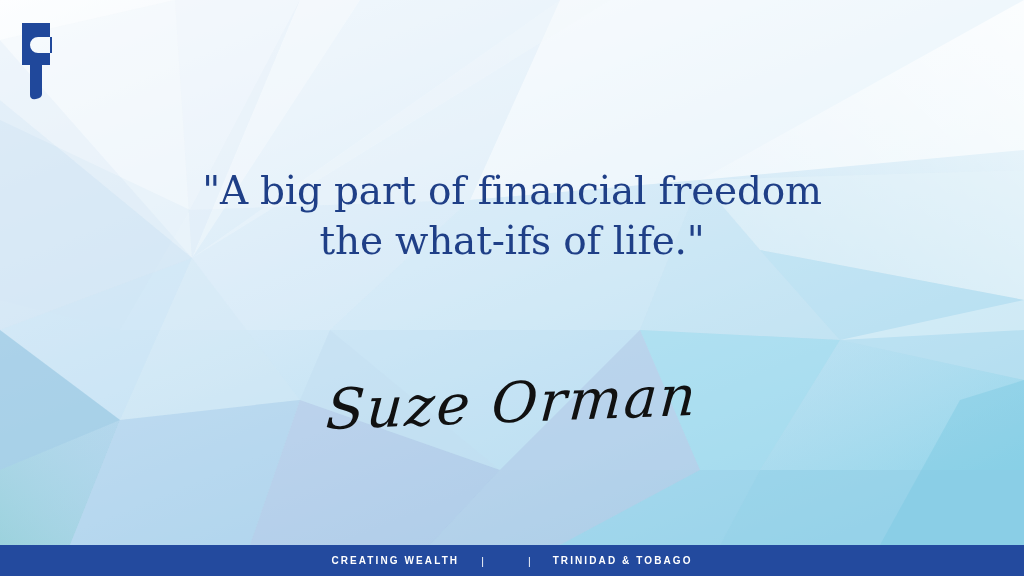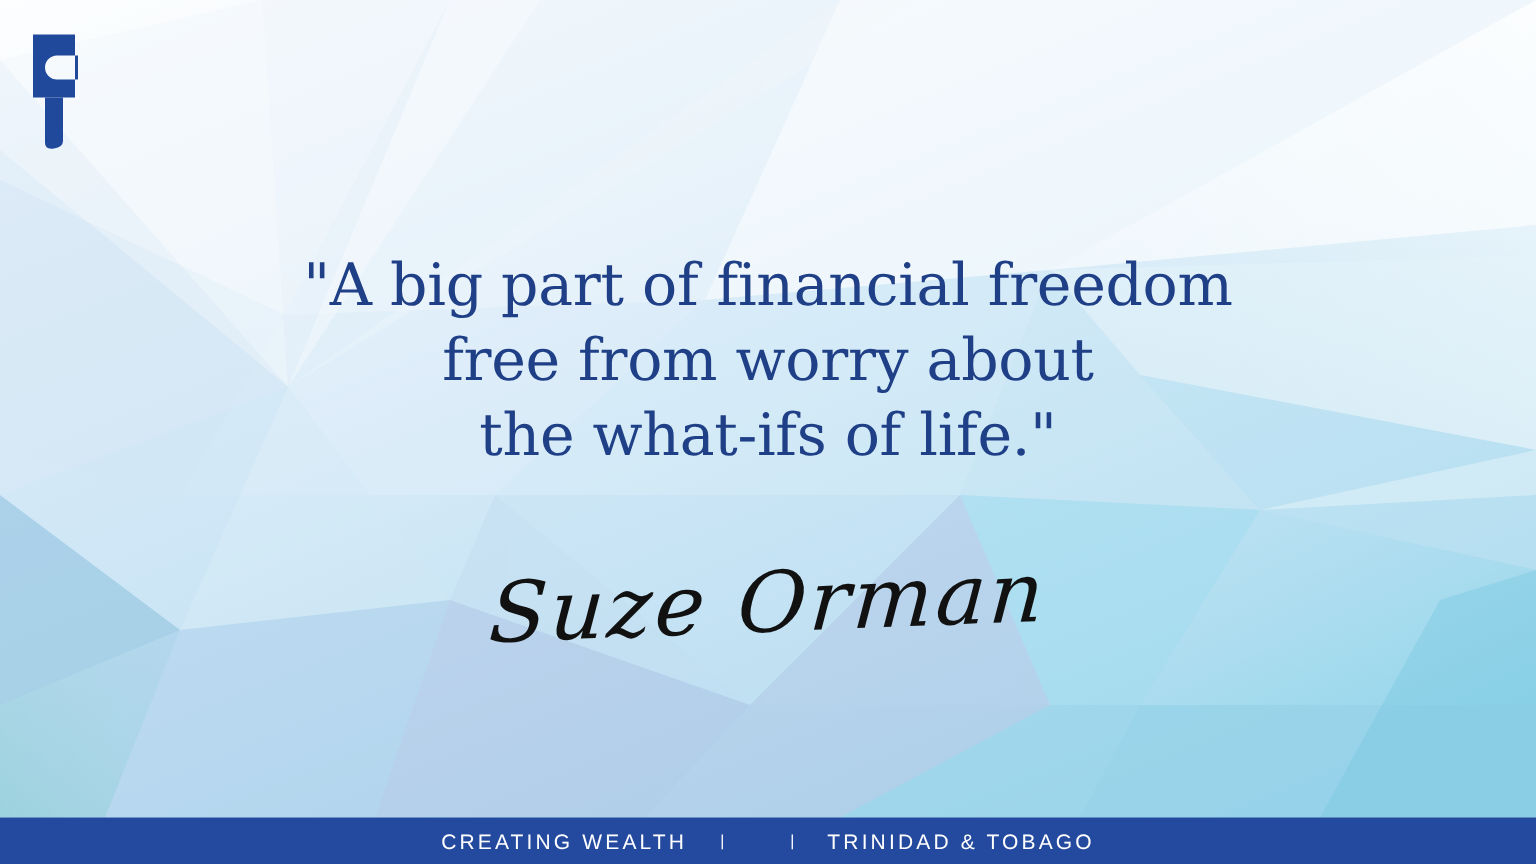--- a/index.html
+++ b/index.html
@@ -89,22 +89,22 @@
   }
   #footer-inner {
     display: flex;
     align-items: center;
     justify-content: center;
     gap: 0;
   }
   .footer-item {
     color: #ffffff;
     font-family: "Liberation Sans", sans-serif;
-    font-size: 14px;
-    font-weight: 400;
+    font-size: 10px;
+    font-weight: 700;
     letter-spacing: 2.1px;
     white-space: nowrap;
   }
   .footer-sep {
     color: #ffffff;
     font-family: "Liberation Sans", sans-serif;
     font-size: 10.5px;
     font-weight: 400;
     padding: 0 22px;
     white-space: nowrap;
@@ -200,21 +200,20 @@
       <path d="M4 3 H32 V17 H20 a8 8 0 0 0 0 16 H32 V45 H4 Z" fill="#20489b"></path>
 
       <path d="M32 17 H34 V33 H32 Z" fill="#20489b"></path>
 
       <path d="M12 45 H24 V74 q0 4 -6 5 q-6 1 -6 -4 Z" fill="#20489b"></path>
     </svg>
   </div>
 
   <div id="quote-block">
     <div class="quote-line">"A big part of financial freedom</div>
-    <div class="quote-line">free from worry about</div>
     <div class="quote-line">the what-ifs of life."</div>
   </div>
 
   <div id="signature">
     <span id="signature-text">Suze Orman</span>
   </div>
 
   <div id="footer-bar">
     <div id="footer-inner">
       <span class="footer-item">CREATING WEALTH</span>

